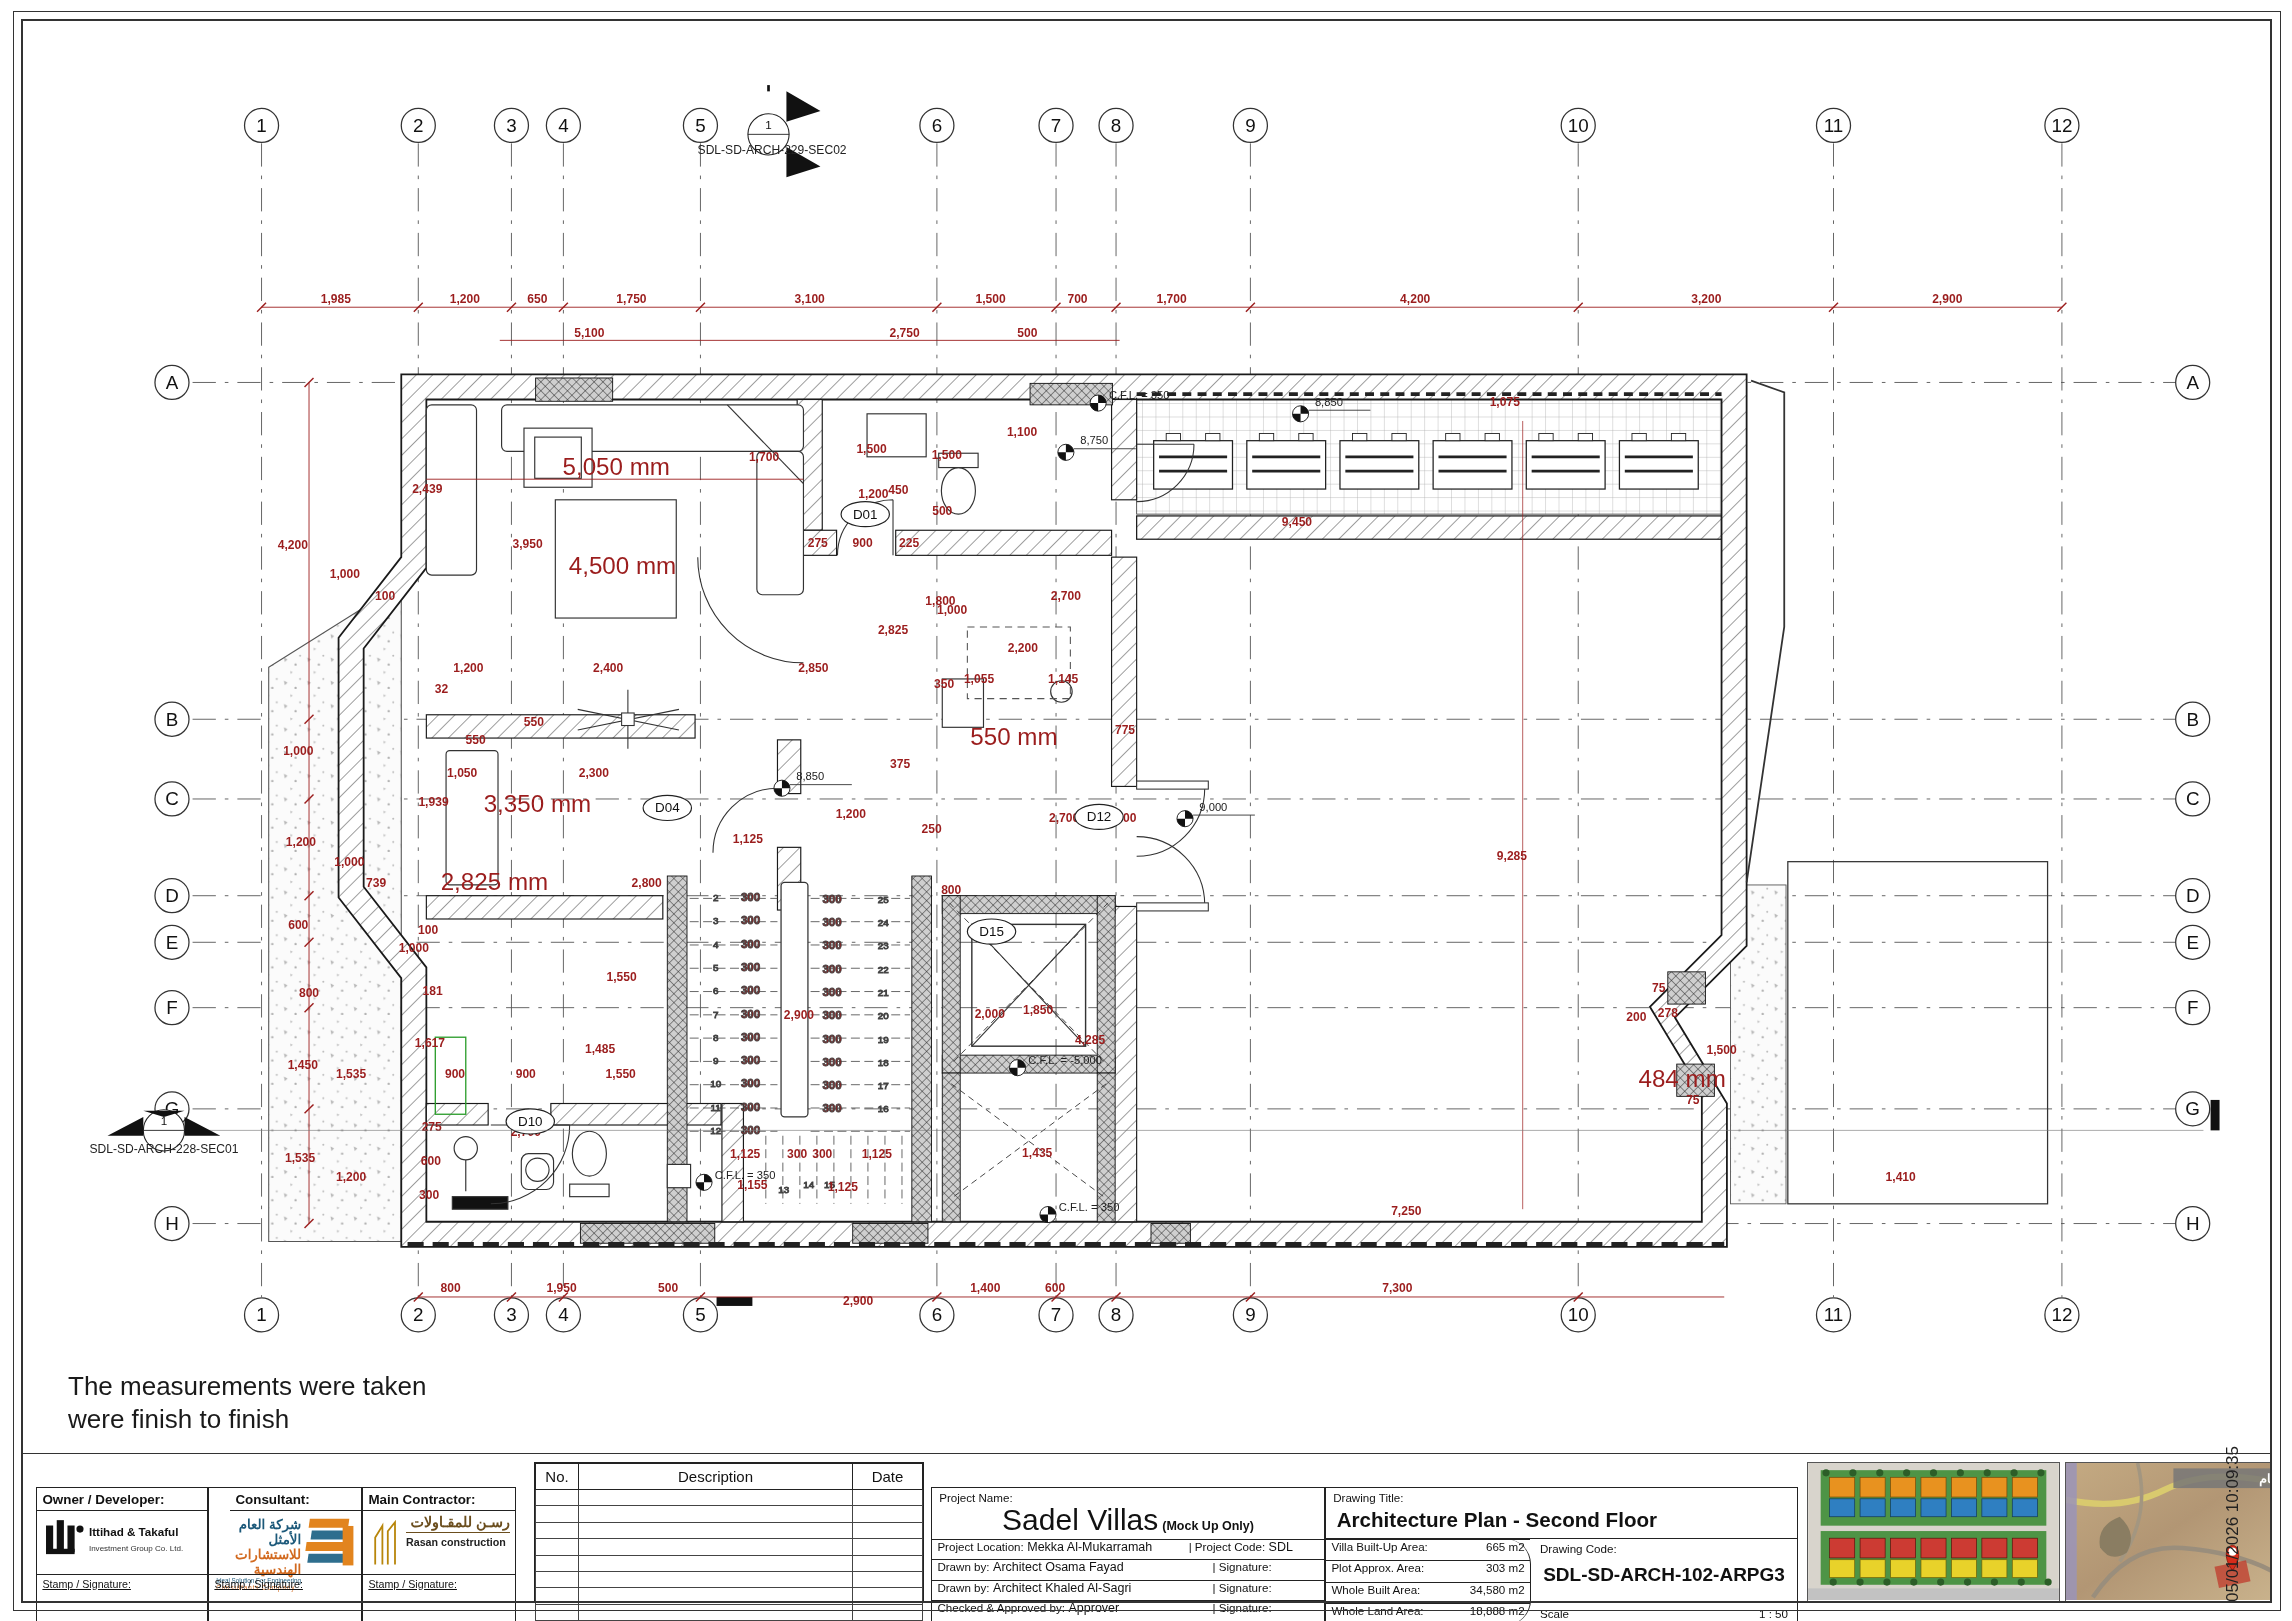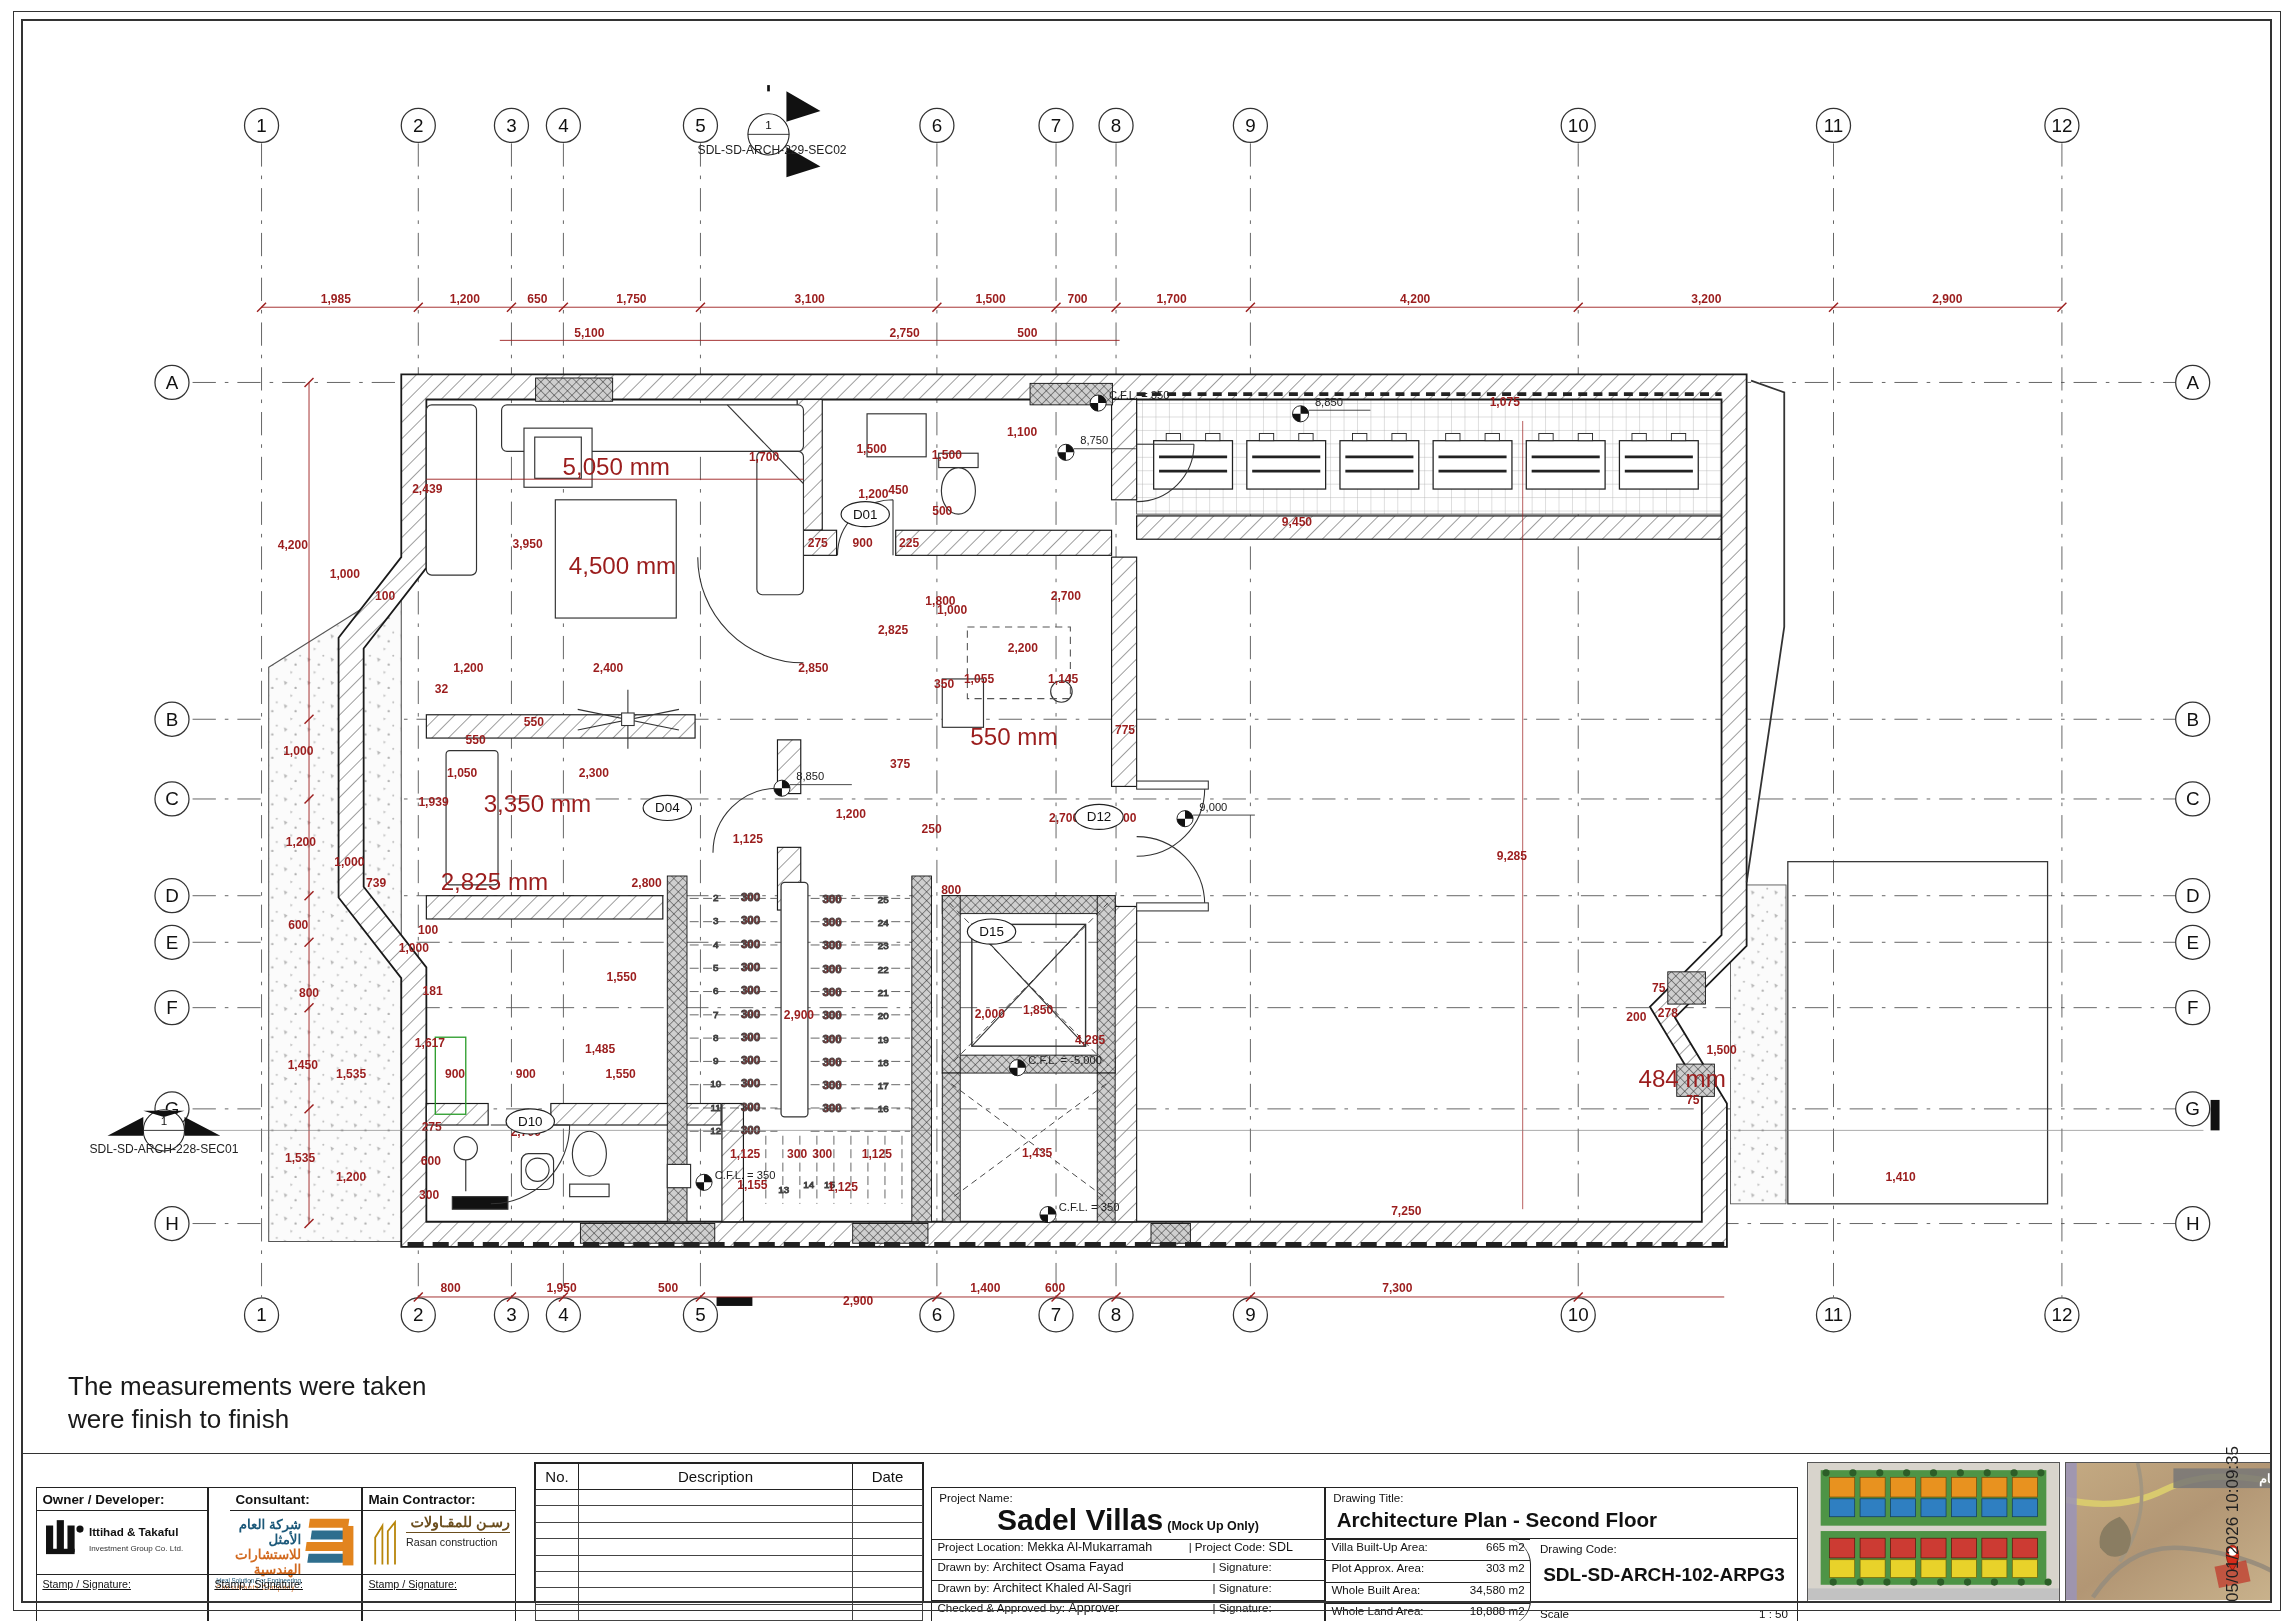--- a/index.html
+++ b/index.html
@@ -635,21 +635,21 @@
 
   <div class="tb" style="left:362px;top:1462px;width:154px;height:140px;">
     <div class="hdr">Main Contractor:</div>
     <div class="logo-zone" style="top:25px;height:61px;">
       <svg width="36" height="54" style="position:absolute;left:5.4px;top:1.8px;" viewBox="0 0 40 60">
         <path d="M8,55 L8,25 L16,12 L16,55 M22,55 L22,18 L30,8 L30,55" fill="none" stroke="#b8860b" stroke-width="2"></path>
       </svg>
       <div style="position:absolute;left:43px;top:1.8px;width:104px;">
         <div class="arabic" style="color:#6b4e1e;font-size:14.3px;">رسـن للمقـاولات</div>
         <div style="border-top:0.9px solid #6b4e1e;margin:2.7px 0;"></div>
-        <div style="font-size:10.7px;font-weight:normal;color:#222;">Rasan construction</div>
+        <div style="font-size:10.7px;font-weight:bold;color:#222;">Rasan construction</div>
       </div>
     </div>
     <div class="stamp" style="top:86px;">Stamp / Signature:</div>
   </div>
 
   <div class="rev-table" style="left:534px;top:1462px;width:390px;height:140px;">
     <table>
       <colgroup>
           <col style="width:43px">
           <col>
@@ -703,21 +703,21 @@
             <td></td>
             <td></td>
           </tr>
         </tbody>
     </table>
   </div>
 
   <div class="tb" style="left:931px;top:1462px;width:394px;height:140px;">
     <div style="padding:2.7px 7.2px;" class="proj-label">Project Name:</div>
     <div style="text-align:center;margin-top:-3.6px;">
-      <span style="font-size:30px;font-weight:bold;">Sadel Villas</span>
+      <span style="font-size:30px;font-weight:normal;">Sadel Villas</span>
       <span style="font-size:12.5px;font-weight:bold;">(Mock Up Only)</span>
     </div>
     <div class="cellrow" style="height:20.6px;margin-top:1.8px;">
       <span class="proj-label">Project Location:</span>&nbsp;
       <span style="font-size:12.5px;">Mekka Al-Mukarramah</span>
       <span style="margin-left:auto;" class="proj-label">| Project Code:</span>&nbsp;
       <span style="font-size:12.5px;width:50px;">SDL</span>
     </div>
     <div id="proj-rows">
         <div class="cellrow" style="height: 20.6px;"><span class="proj-label">Drawn by:</span>&nbsp;<span style="font-size:12.5px">Architect Osama Fayad</span><span class="proj-label" style="margin-left:auto">| Signature:</span><span style="width:47px"></span></div>

